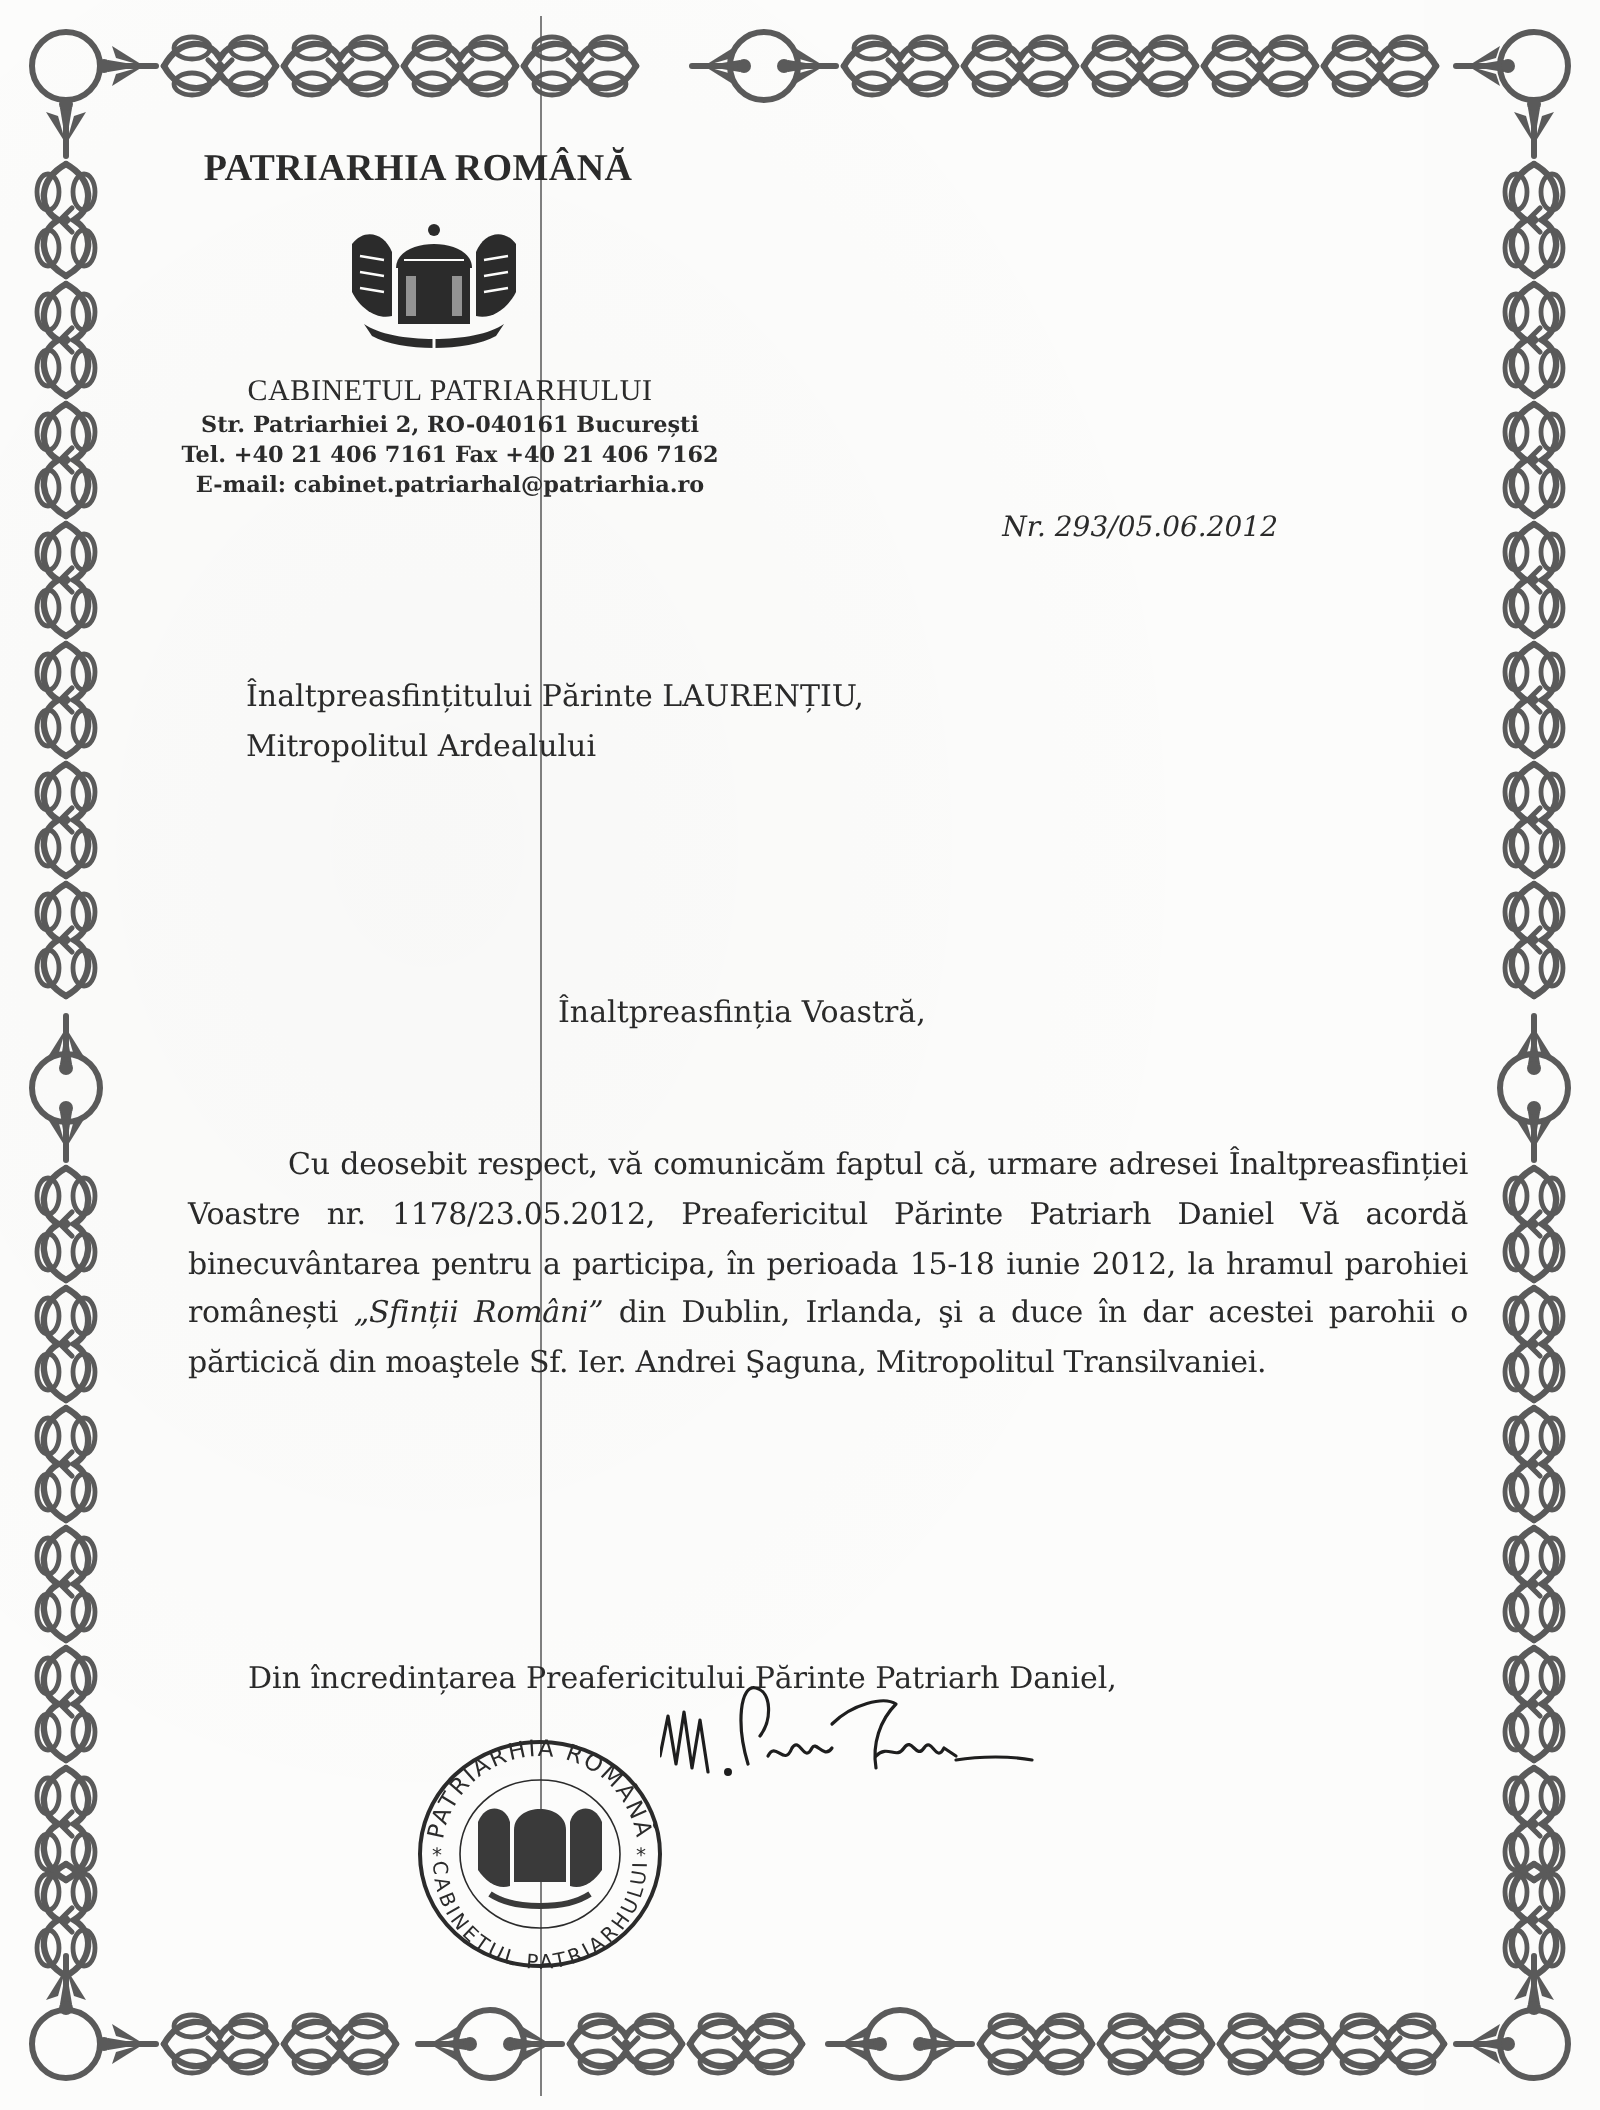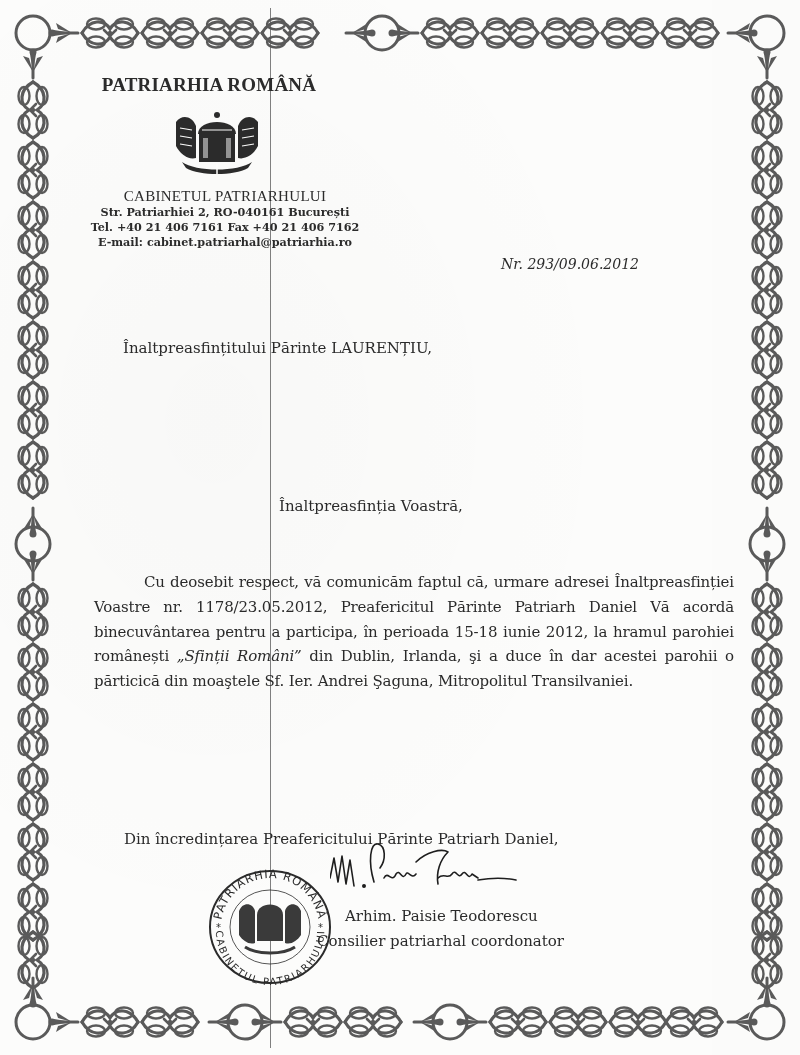--- a/index.html
+++ b/index.html
@@ -201,24 +201,25 @@
 
       <path d="M10,54 C24,64 66,64 80,54 L76,60 C62,68 28,68 14,60 Z" fill="#2b2b2b"></path>
       <path d="M45,56 L45,66" stroke="#fcfcfb" stroke-width="1.5"></path>
     </svg>
     <div class="cabinet">CABINETUL PATRIARHULUI</div>
     <div class="contact-line">Str. Patriarhiei 2, RO-040161 București</div>
     <div class="contact-line">Tel. +40 21 406 7161  Fax +40 21 406 7162</div>
     <div class="contact-line">E-mail: cabinet.patriarhal@patriarhia.ro</div>
   </div>
 
-  <div class="ref-number">Nr. 293/09.06.2012</div>
+  <div class="ref-number">Nr. 293/05.06.2012</div>
 
   <div class="addressee">
     <div>Înaltpreasfințitului Părinte LAURENȚIU,</div>
+    <div>Mitropolitul Ardealului</div>
   </div>
 
   <div class="salutation">Înaltpreasfinția Voastră,</div>
 
   <div class="body-text"><span>Cu deosebit respect, vă comunicăm faptul că, urmare adresei Înaltpreasfinției Voastre nr. 1178/23.05.2012, Preafericitul Părinte Patriarh Daniel Vă acordă binecuvântarea pentru a participa, în perioada 15-18 iunie 2012, la hramul parohiei românești </span><em>„Sfinții Români”</em><span> din Dublin, Irlanda, şi a duce în dar acestei parohii o părticică din moaştele Sf. Ier. Andrei Şaguna, Mitropolitul Transilvaniei.</span></div>
 
   <div class="closing">Din încredințarea Preafericitului Părinte Patriarh Daniel,</div>
 
   <svg class="seal-svg" width="130" height="120" viewBox="0 0 130 120" xmlns="http://www.w3.org/2000/svg">
     <defs>
@@ -251,18 +252,14 @@
 
       <path d="M44,44 C38,24 40,4 48,6 C56,8 56,22 50,30"></path>
       <path d="M54,40 C58,32 62,46 66,36 C70,30 72,44 76,36 C78,32 82,42 86,36"></path>
 
       <path d="M86,24 C96,14 112,10 118,14 C110,22 106,34 108,46"></path>
       <path d="M108,40 C114,34 118,42 122,36 C126,30 128,42 132,36 C136,30 138,44 142,36 L148,40"></path>
       <path d="M148,42 C160,40 176,40 186,42"></path>
     </g>
   </svg>
 
-  <div class="signer">
-    <div class="name-line">Arhim. Paisie Teodorescu</div>
-    <div class="title-line">Consilier patriarhal coordonator</div>
-  </div>
 
 </div>
 
 </body></html>

